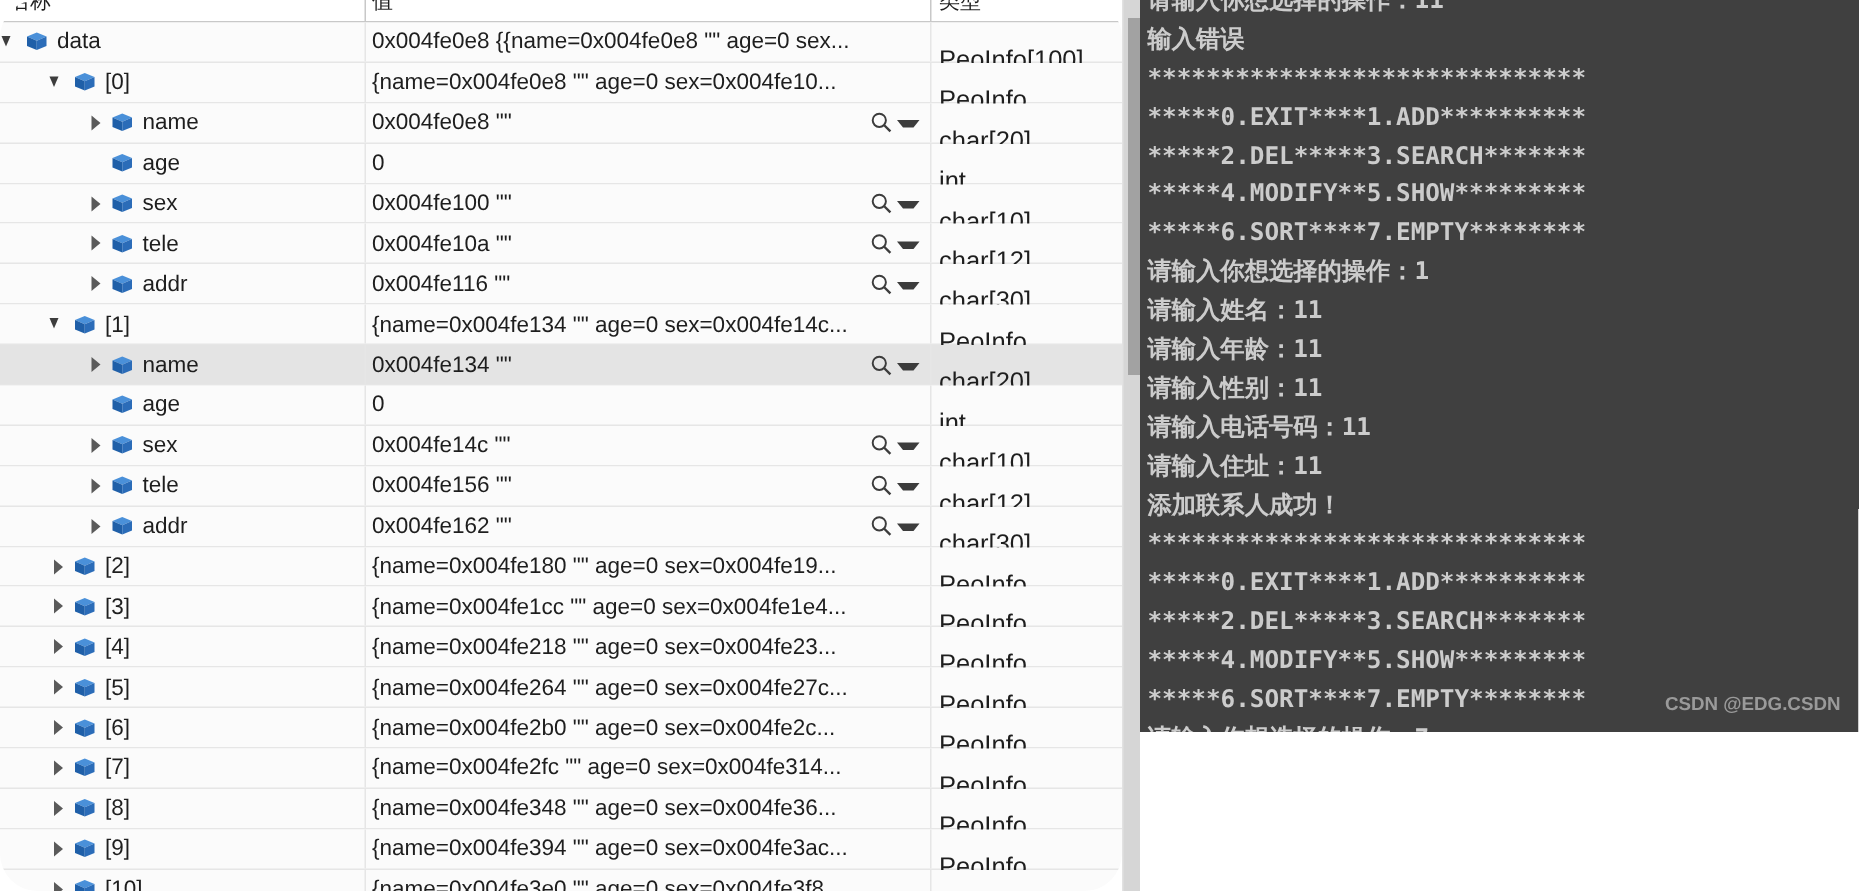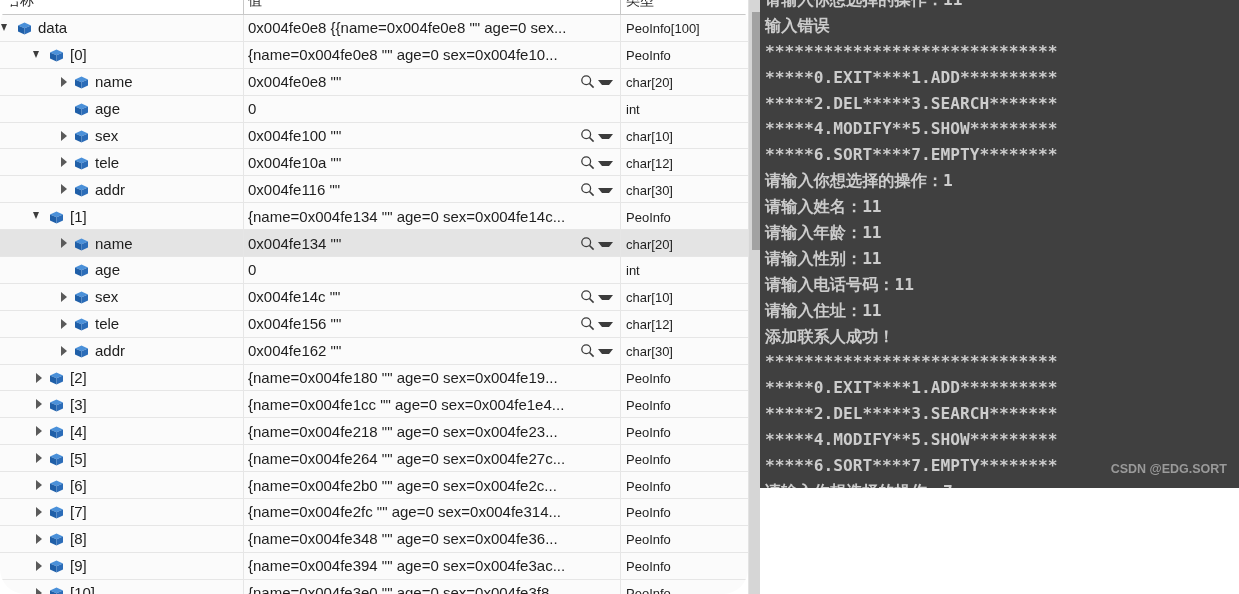--- a/index.html
+++ b/index.html
@@ -45,23 +45,23 @@
   .cell-value{
     position:absolute;left:248px;top:0;width:330px;height:100%;
     display:flex;align-items:center;
     font-size:15px;color:#1e1e1e;white-space:nowrap;overflow:hidden;
   }
   .cell-icons{
     position:absolute;left:580px;top:0;width:38px;height:100%;
     display:flex;align-items:center;gap:3px;
   }
   .cell-type{
-    position:absolute;left:626px;top:1px;right:0;height:100%;
+    position:absolute;left:626px;top:12px;right:0;height:100%;
     display:flex;align-items:center;
-    font-size:13px;color:#1e1e1e;white-space:nowrap;overflow:hidden;
+    font-size:17px;color:#1e1e1e;white-space:nowrap;overflow:hidden;
   }
   .vdiv{position:absolute;top:0;width:1px;height:100%;background:#e6e6e6;}
   .vdiv.v1{left:243px;}
   .vdiv.v2{left:620px;}
 
   
   .twisty{
     width:12px;height:12px;flex:0 0 12px;position:relative;margin-right:4px;
   }
   .twisty.collapsed::before{
@@ -538,16 +538,16 @@
         </div>
     </div>
 
     <div id="watch-vscroll">
       <div id="watch-vthumb"></div>
     </div>
   </div>
 
   <div id="console">
     <div id="console-text"><span class="cline">请输入你想选择的操作：11</span><span class="cline">输入错误</span><span class="cline">******************************</span><span class="cline">*****0.EXIT****1.ADD**********</span><span class="cline">*****2.DEL*****3.SEARCH*******</span><span class="cline">*****4.MODIFY**5.SHOW*********</span><span class="cline">*****6.SORT****7.EMPTY********</span><span class="cline">请输入你想选择的操作：1</span><span class="cline">请输入姓名：11</span><span class="cline">请输入年龄：11</span><span class="cline">请输入性别：11</span><span class="cline">请输入电话号码：11</span><span class="cline">请输入住址：11</span><span class="cline">添加联系人成功！</span><span class="cline">******************************</span><span class="cline">*****0.EXIT****1.ADD**********</span><span class="cline">*****2.DEL*****3.SEARCH*******</span><span class="cline">*****4.MODIFY**5.SHOW*********</span><span class="cline">*****6.SORT****7.EMPTY********</span><span class="cline">请输入你想选择的操作：7</span><span class="cline">清空通讯录成功</span></div>
-    <div id="watermark">CSDN @EDG.SORT</div>
+    <div id="watermark">CSDN @EDG.CSDN</div>
   </div>
 
 </div>
 
 </body></html>

